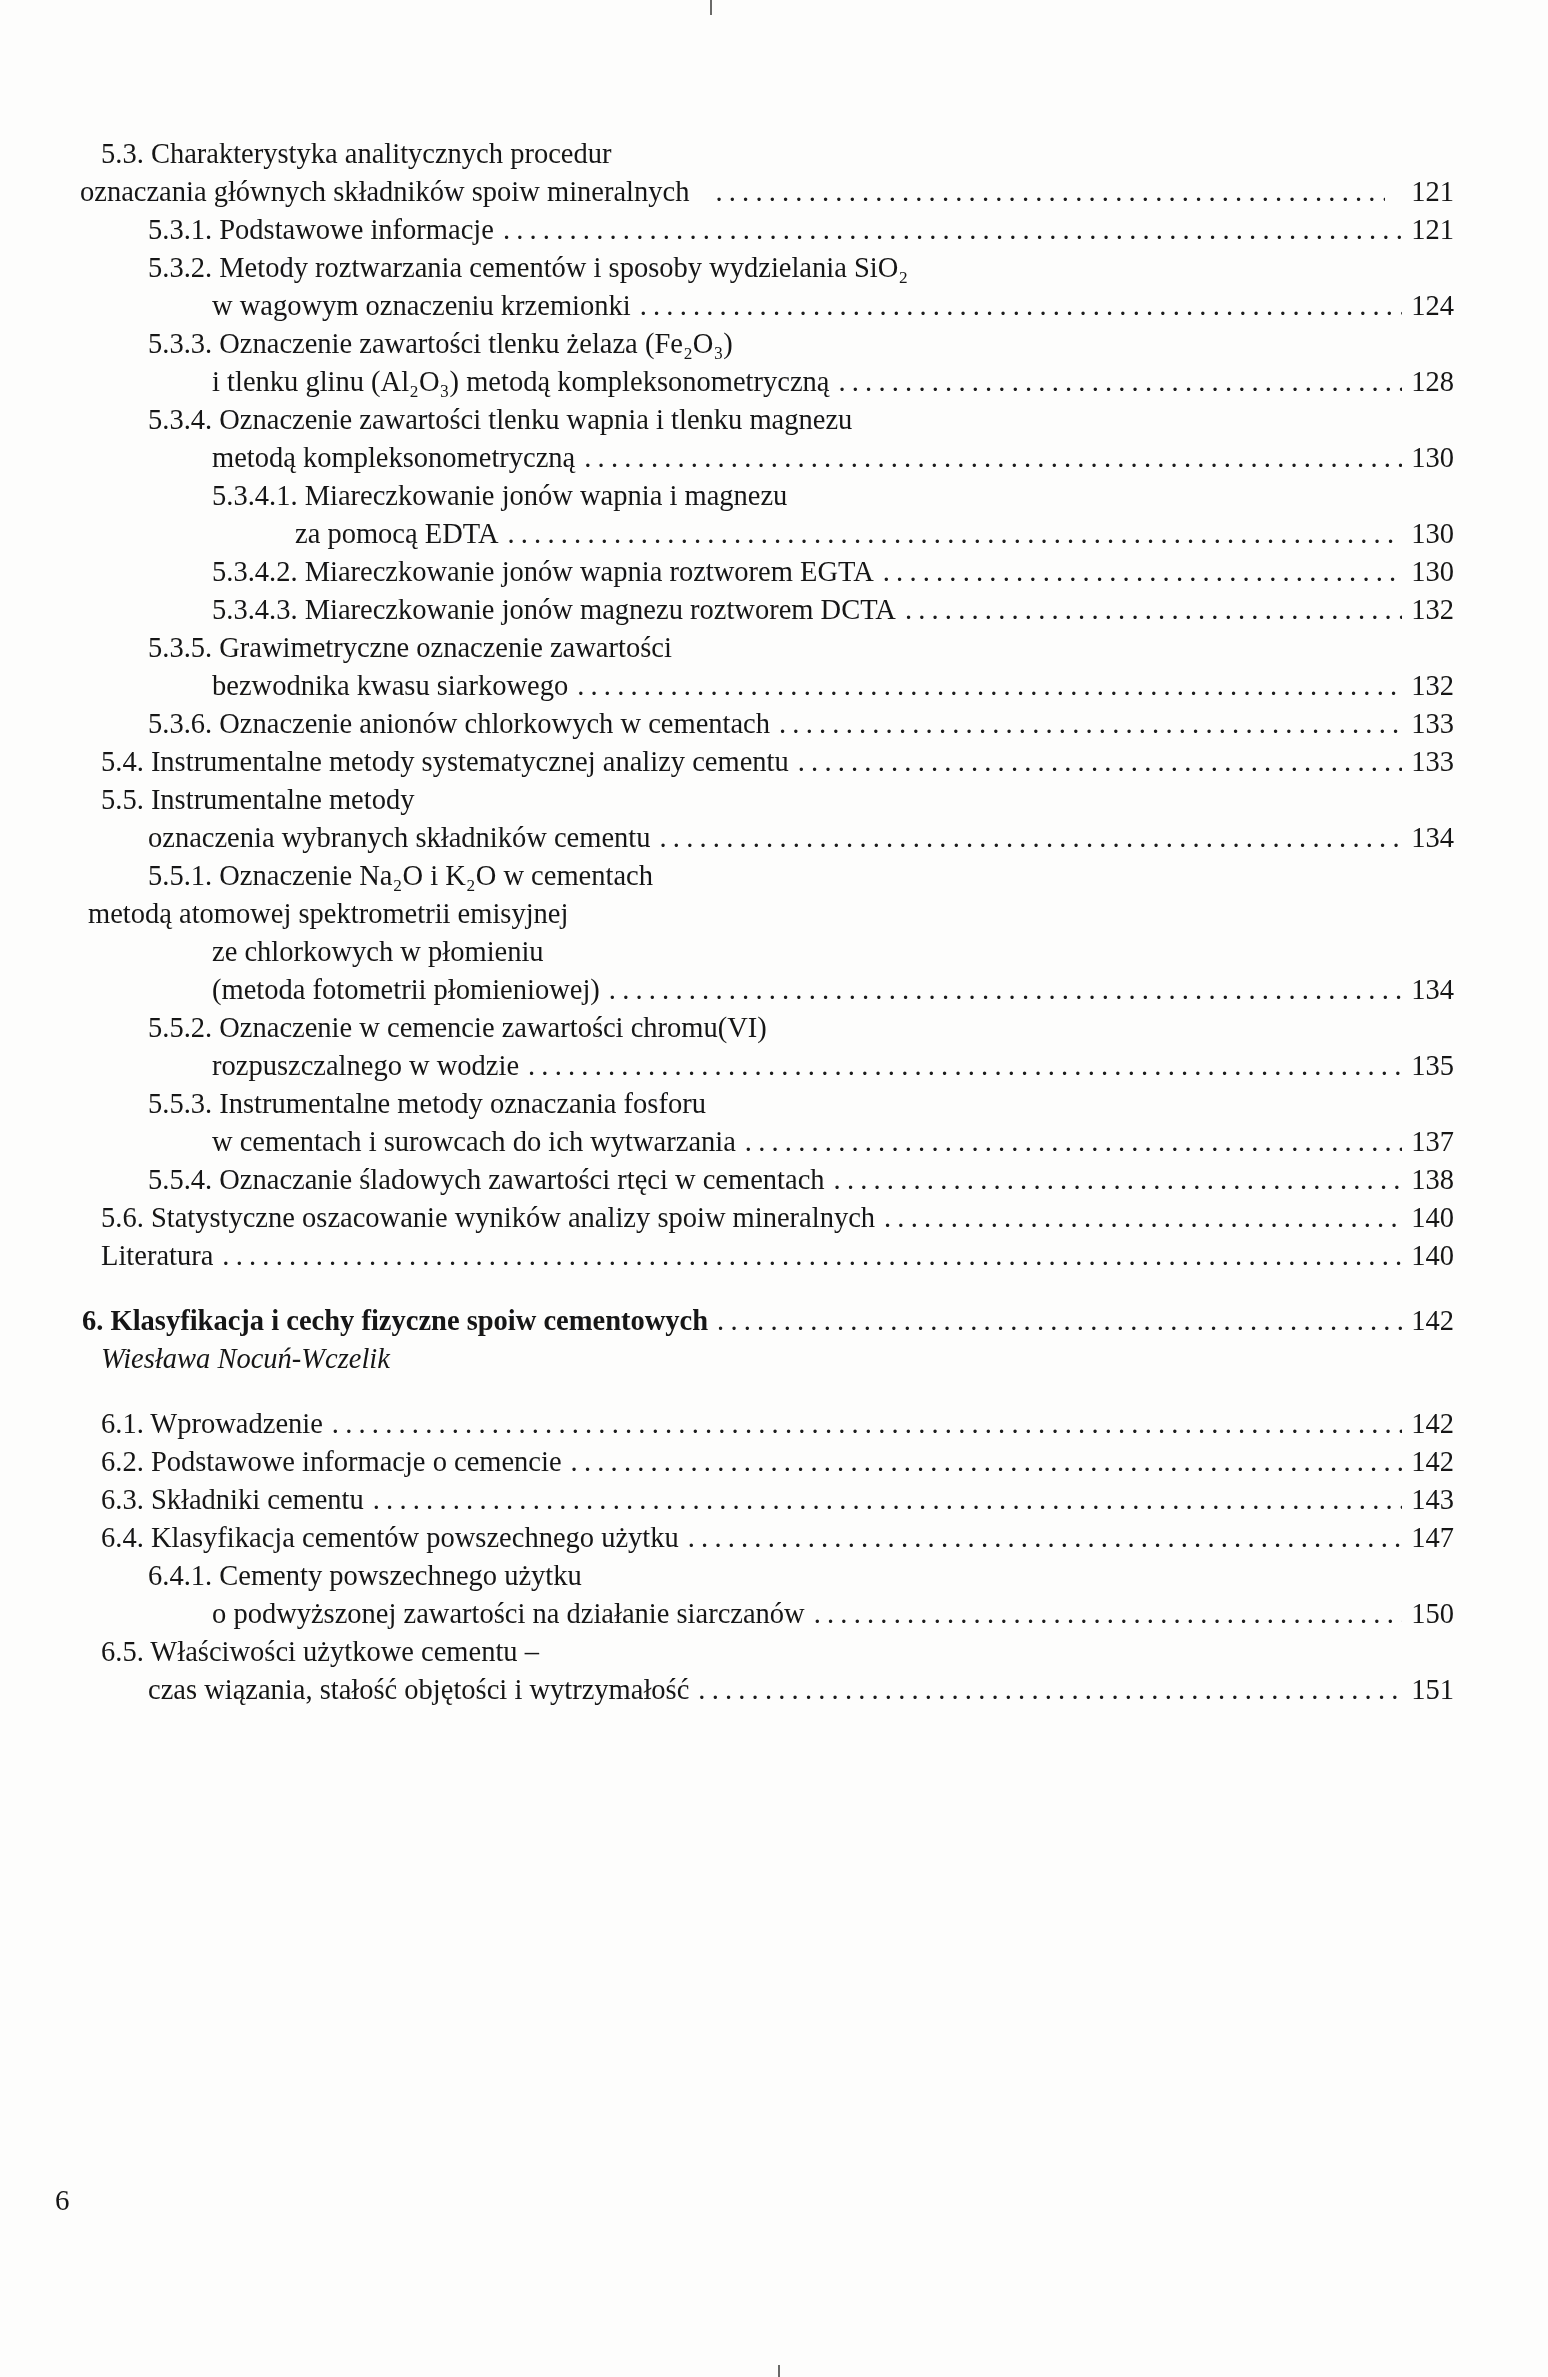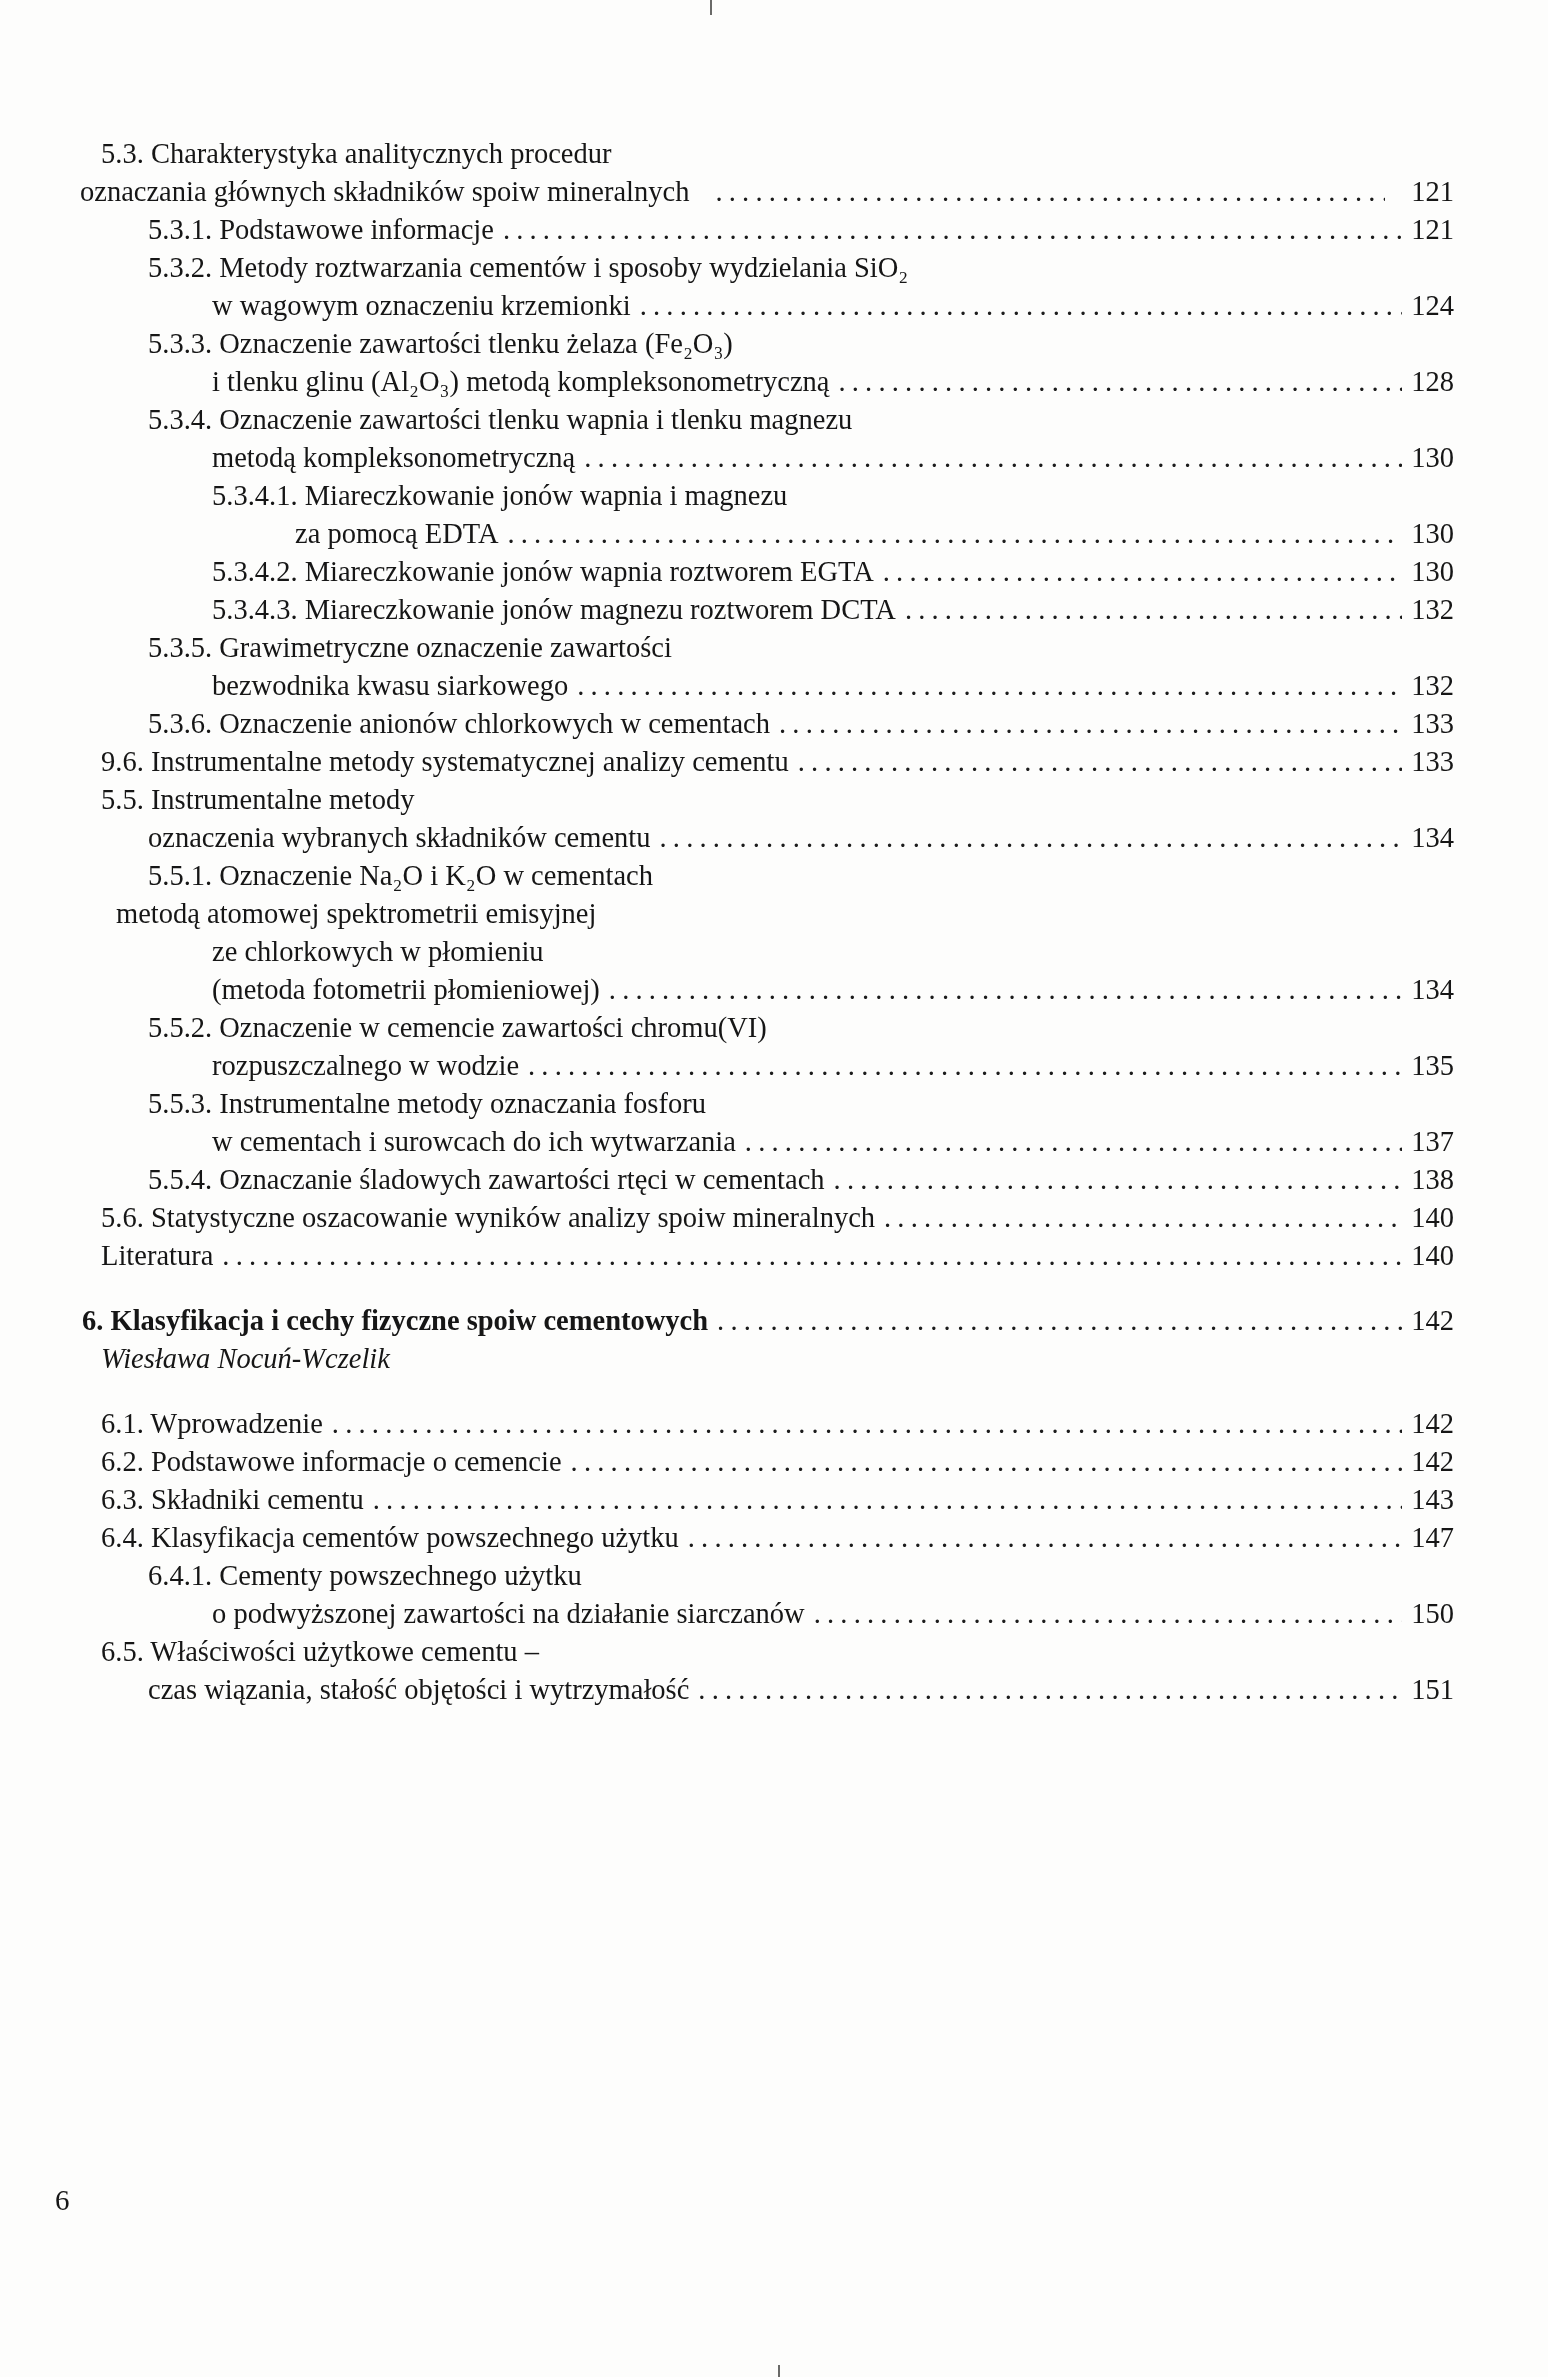--- a/index.html
+++ b/index.html
@@ -151,38 +151,38 @@
     <span class="toc-text">bezwodnika kwasu siarkowego</span>
     <span class="leader" aria-hidden="true"></span>
     <span class="pageno">132</span>
   </div>
       <div class="toc-line" style="padding-left: 148px;">
     <span class="toc-text">5.3.6. Oznaczenie anionów chlorkowych w cementach</span>
     <span class="leader" aria-hidden="true"></span>
     <span class="pageno">133</span>
   </div>
       <div class="toc-line" style="padding-left: 101px;">
-    <span class="toc-text">9.6. Instrumentalne metody systematycznej analizy cementu</span>
+    <span class="toc-text">5.4. Instrumentalne metody systematycznej analizy cementu</span>
     <span class="leader" aria-hidden="true"></span>
     <span class="pageno">133</span>
   </div>
       <div class="toc-line" style="padding-left: 101px;">
     <span class="toc-text">5.5. Instrumentalne metody</span>
 
   </div>
       <div class="toc-line" style="padding-left: 148px;">
     <span class="toc-text">oznaczenia wybranych składników cementu</span>
     <span class="leader" aria-hidden="true"></span>
     <span class="pageno">134</span>
   </div>
       <div class="toc-line" style="padding-left: 148px;">
     <span class="toc-text">5.5.1. Oznaczenie Na₂O i K₂O w cementach</span>
 
   </div>
-      <div class="toc-line" style="padding-left: 116px; font-family: Liberation Serif, serif;">
+      <div class="toc-line" style="padding-left: 88px; font-family: Liberation Serif, serif;">
     <span class="toc-text">metodą atomowej spektrometrii emisyjnej</span>
 
   </div>
       <div class="toc-line" style="padding-left: 212px;">
     <span class="toc-text">ze chlorkowych w płomieniu</span>
 
   </div>
       <div class="toc-line" style="padding-left: 212px;">
     <span class="toc-text">(metoda fotometrii płomieniowej)</span>
     <span class="leader" aria-hidden="true"></span>

